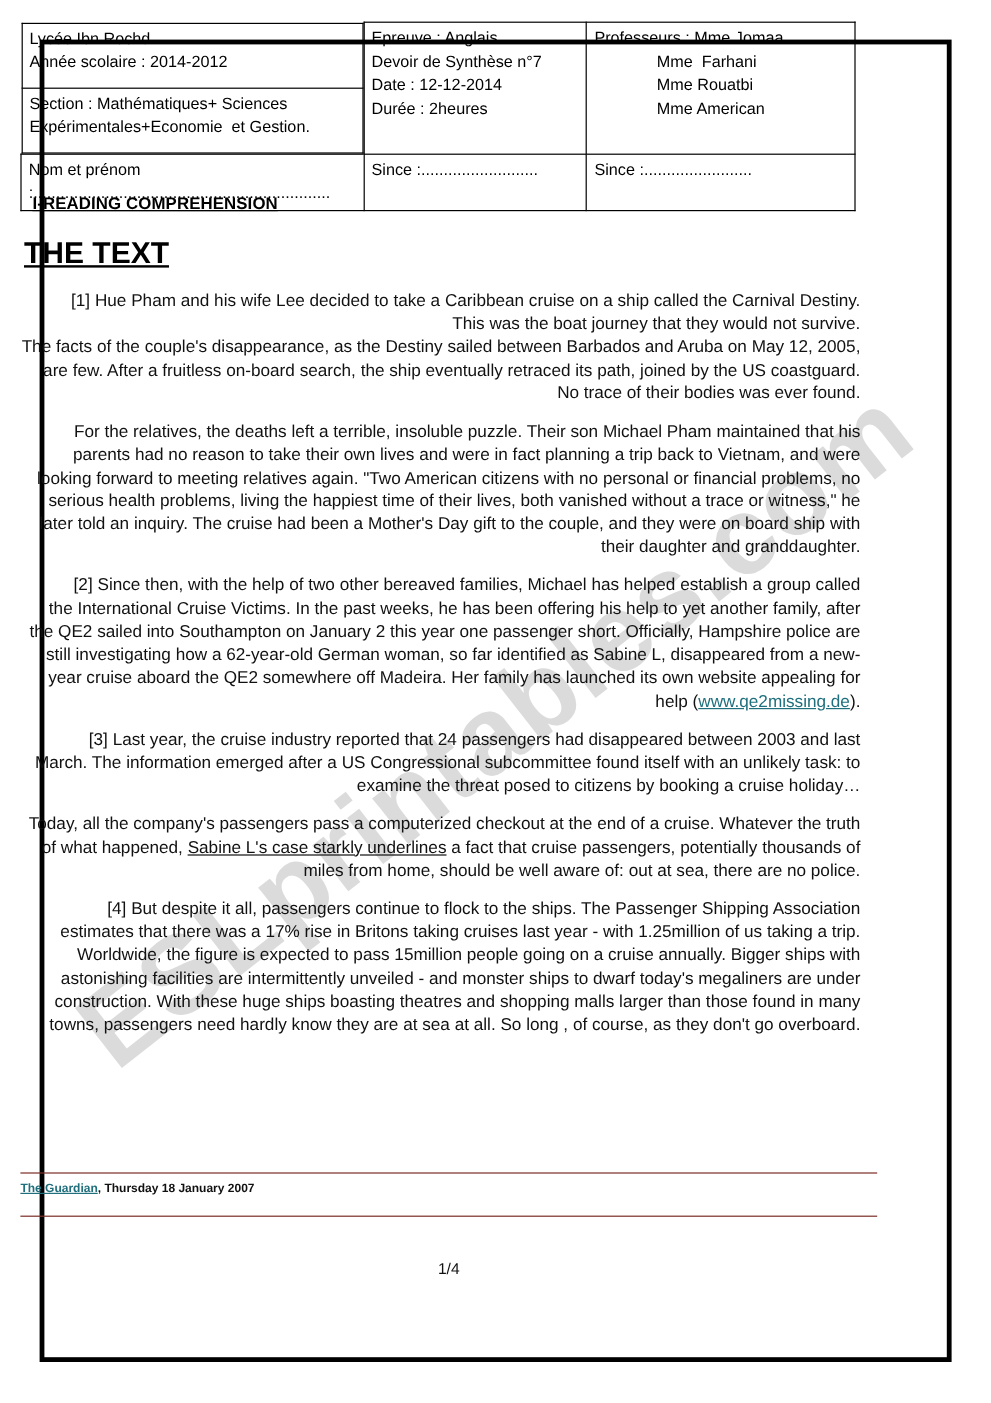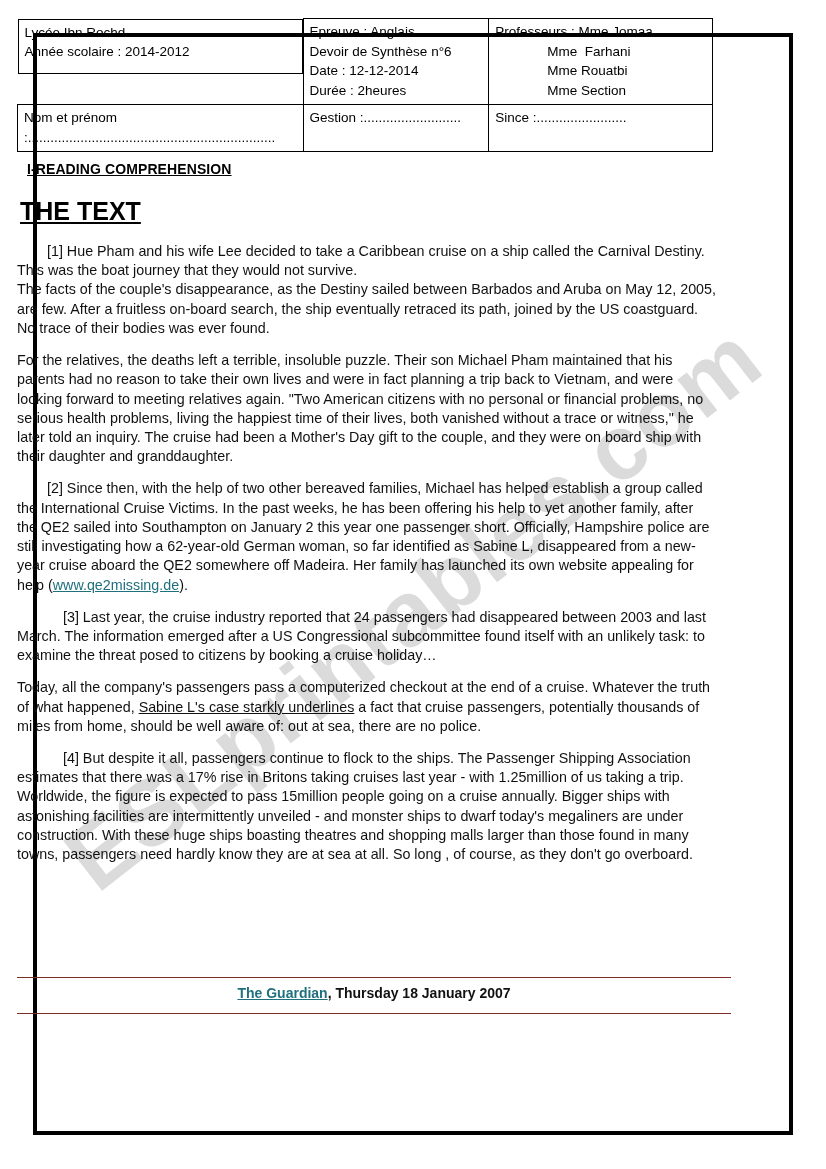--- a/index.html
+++ b/index.html
@@ -94,21 +94,21 @@
   
   .body-wrap {
     position: absolute;
     left: 17px;
     top: 242px;
     width: 700px;
     font-size: 14.3px;
     line-height: 1.345;
     color: #111111;
   }
-  .para { margin: 0 0 0 0; text-align: left; }
+  .para { margin: 0 0 0 0; text-align: right; }
   .para + .para { margin-top: 13px; }
   .indent { display: inline-block; width: 30px; }
   .indent-lg { display: inline-block; width: 46px; }
   a.weblink {
     color: #1f6f7d;
     text-decoration: underline;
   }
   .uline { text-decoration: underline; }
 
   
@@ -119,22 +119,21 @@
     height: 0;
     border-top: 1.6px solid #7B2D26;
   }
   #rule-top { top: 977px; }
   #rule-bottom { top: 1013px; }
   .credit {
     position: absolute;
     left: 17px;
     top: 985px;
     width: 714px;
-    text-align: center;
-    font-size: 14px;
+    font-size: 10px;
     font-weight: bold;
     color: #111111;
   }
   .credit a {
     color: #1f6f7d;
     text-decoration: underline;
   }
   .pagenum {
     position: absolute;
     left: 17px;
@@ -160,39 +159,45 @@
           <tr>
         <td rowspan="1" style="width:292px;padding:0;border:none;">
           <table style="border-collapse:collapse;width:100%;">
             <tbody>
                   <tr>
               <td style="height:46px;">
                 <span class="hdr-line">Lycée Ibn Rochd</span>
                 <span class="hdr-line">Année scolaire : 2014-2012</span>
               </td>
             </tr>
+            <tr>
+              <td style="height:46px;">
+                <span class="hdr-line">Section : Mathématiques+ Sciences</span>
+                <span class="hdr-line">Expérimentales+Economie  et Gestion.</span>
+              </td>
+            </tr>
           </tbody>
               </table>
         </td>
         <td style="width:178px;">
           <span class="hdr-line">Epreuve : Anglais</span>
-          <span class="hdr-line">Devoir de Synthèse n°6</span>
+          <span class="hdr-line">Devoir de Synthèse n°7</span>
           <span class="hdr-line">Date : 12-12-2014</span>
           <span class="hdr-line">Durée : 2heures</span>
         </td>
         <td style="width:226px;">
           <span class="hdr-line">Professeurs : Mme Jomaa</span>
           <span class="hdr-line prof-indent">Mme  Farhani</span>
           <span class="hdr-line prof-indent">Mme Rouatbi</span>
-          <span class="hdr-line prof-indent">Mme Section</span>
+          <span class="hdr-line prof-indent">Mme American</span>
         </td>
       </tr>
       <tr>
         <td style="height:38px;">Nom et prénom :..................................................................</td>
-        <td>Gestion :..........................</td>
+        <td>Since :..........................</td>
         <td>Since :........................</td>
       </tr>
     </tbody>
       </table>
 
     <div class="h-reading">I-READING COMPREHENSION</div>
     <div class="h-text">THE TEXT</div>
 
     <div class="body-wrap">
 
@@ -220,15 +225,16 @@
       </p>
 
     </div>
 
     <div class="rule" id="rule-top"></div>
     <div class="credit">
       <a href="#">The Guardian</a><span>, Thursday 18 January 2007</span>
     </div>
     <div class="rule" id="rule-bottom"></div>
 
+    <div class="pagenum">1/4</div>
 
   </div>
 </div>
 
 </body></html>

